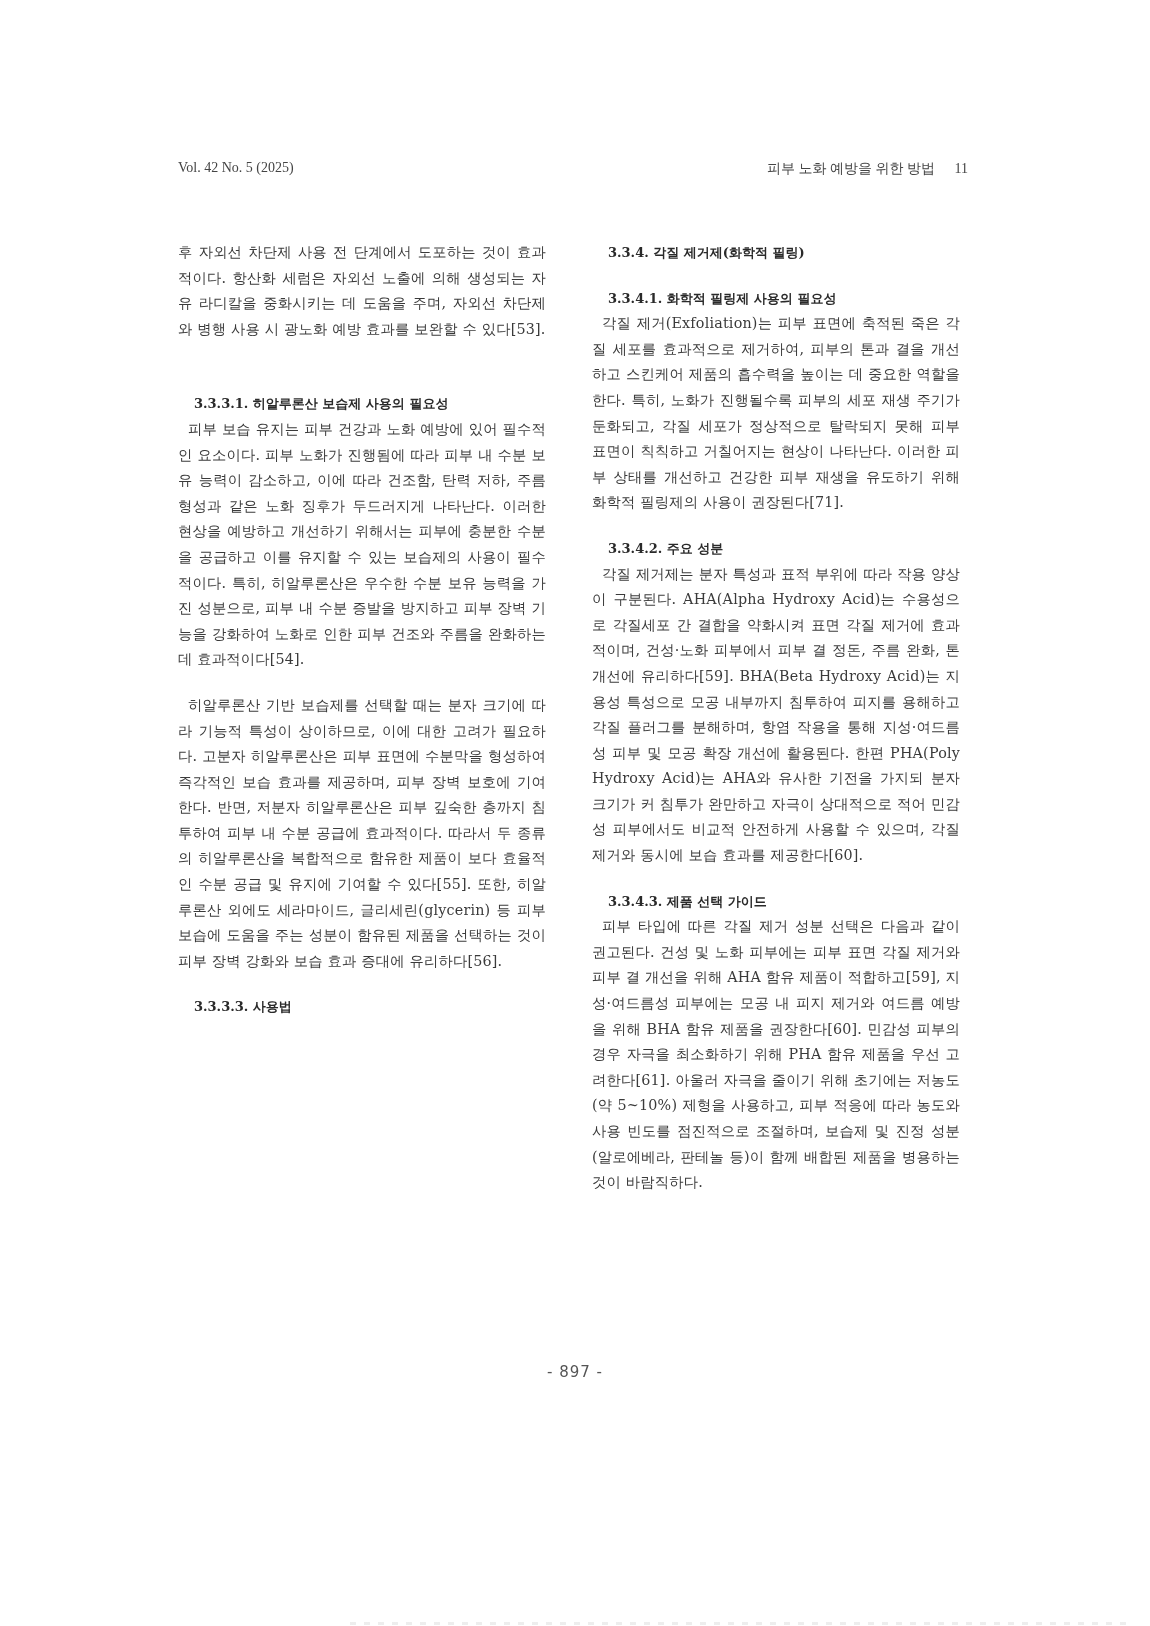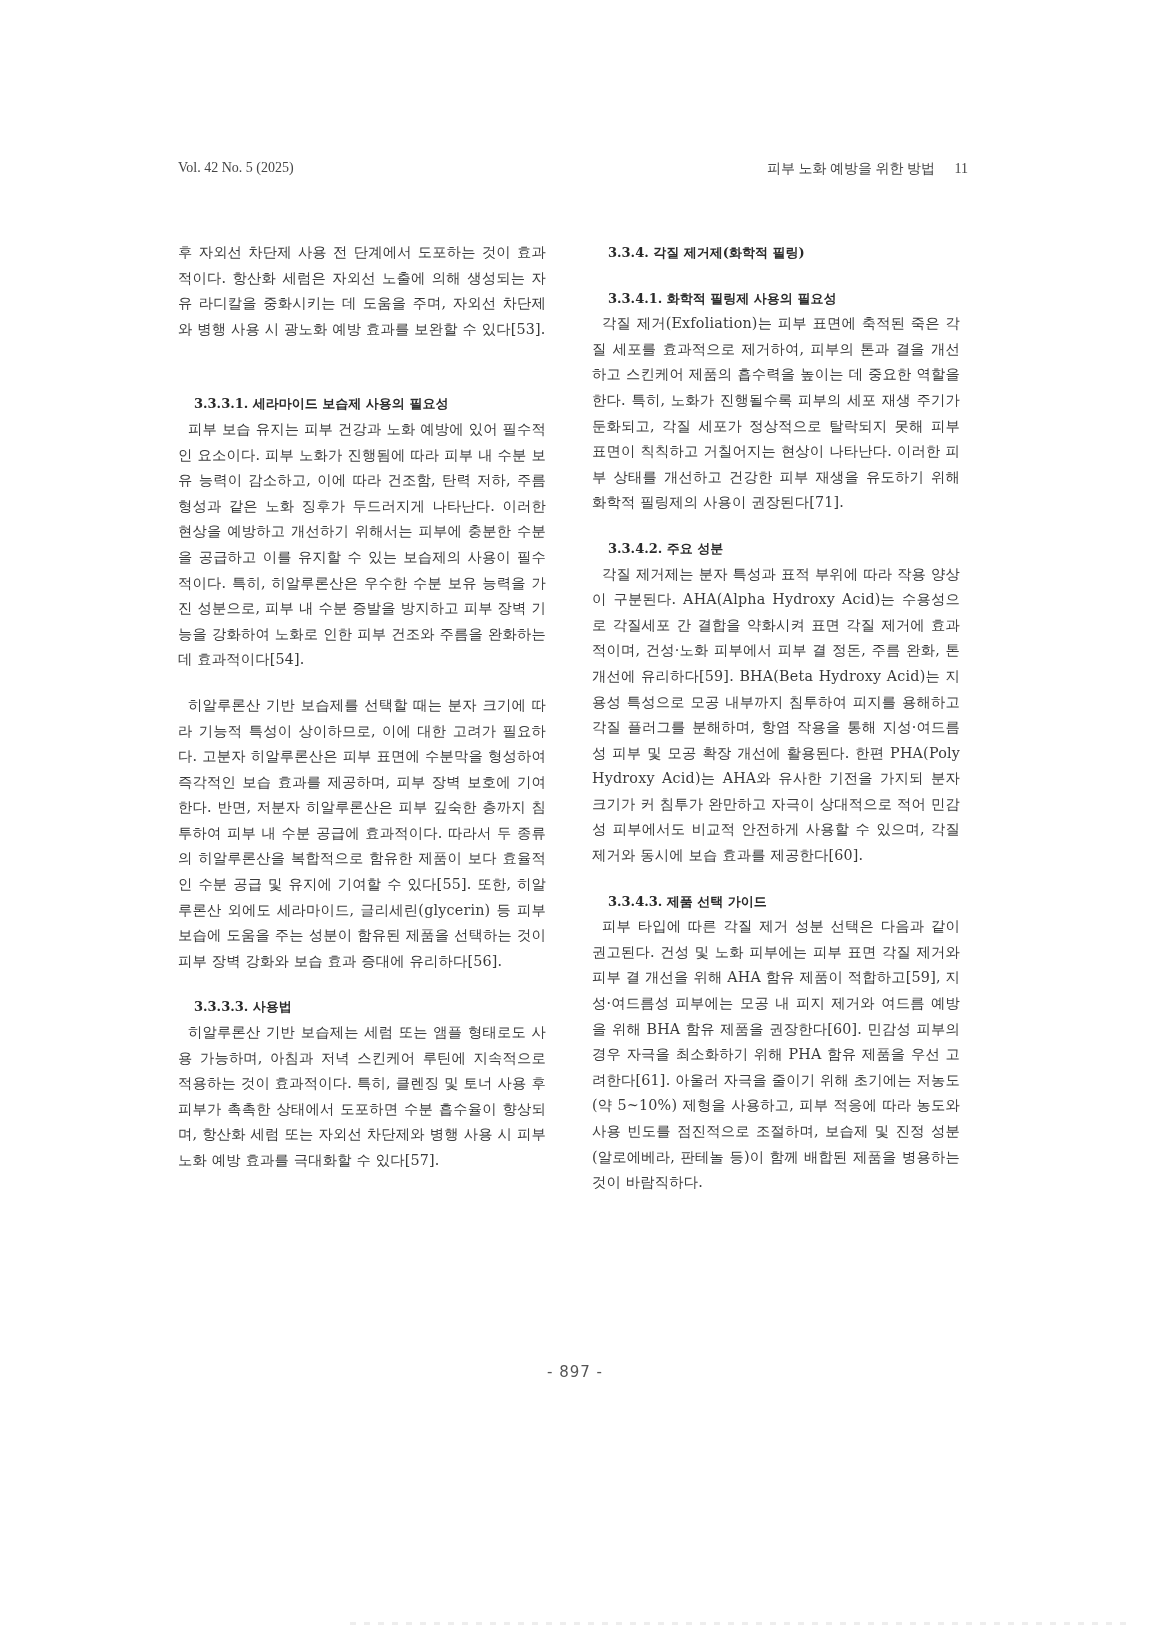--- a/index.html
+++ b/index.html
@@ -95,27 +95,26 @@
   <span class="right">
     <span>피부 노화 예방을 위한 방법</span>
     <span class="page-no">11</span>
   </span>
 </div>
 
 <div class="column col-left">
   <p class="para no-indent">후 자외선 차단제 사용 전 단계에서 도포하는 것이 효과적이다. 항산화 세럼은 자외선 노출에 의해 생성되는 자유 라디칼을 중화시키는 데 도움을 주며, 자외선 차단제와 병행 사용 시 광노화 예방 효과를 보완할 수 있다[53].</p>
   <div class="gap-lg"></div>
   <div class="gap-md"></div>
-  <h3 class="heading">3.3.3.1. 세라마이드 보습제 사용의 필요성</h3>
+  <h3 class="heading">3.3.3.1. 히알루론산 보습제 사용의 필요성</h3>
   <p class="para">피부 보습 유지는 피부 건강과 노화 예방에 있어 필수적인 요소이다. 피부 노화가 진행됨에 따라 피부 내 수분 보유 능력이 감소하고, 이에 따라 건조함, 탄력 저하, 주름 형성과 같은 노화 징후가 두드러지게 나타난다. 이러한 현상을 예방하고 개선하기 위해서는 피부에 충분한 수분을 공급하고 이를 유지할 수 있는 보습제의 사용이 필수적이다. 특히, 히알루론산은 우수한 수분 보유 능력을 가진 성분으로, 피부 내 수분 증발을 방지하고 피부 장벽 기능을 강화하여 노화로 인한 피부 건조와 주름을 완화하는 데 효과적이다[54].</p>
   <div class="gap-md"></div>
   <p class="para">히알루론산 기반 보습제를 선택할 때는 분자 크기에 따라 기능적 특성이 상이하므로, 이에 대한 고려가 필요하다. 고분자 히알루론산은 피부 표면에 수분막을 형성하여 즉각적인 보습 효과를 제공하며, 피부 장벽 보호에 기여한다. 반면, 저분자 히알루론산은 피부 깊숙한 층까지 침투하여 피부 내 수분 공급에 효과적이다. 따라서 두 종류의 히알루론산을 복합적으로 함유한 제품이 보다 효율적인 수분 공급 및 유지에 기여할 수 있다[55]. 또한, 히알루론산 외에도 세라마이드, 글리세린(glycerin) 등 피부 보습에 도움을 주는 성분이 함유된 제품을 선택하는 것이 피부 장벽 강화와 보습 효과 증대에 유리하다[56].</p>
   <div class="gap-md"></div>
   <h3 class="heading">3.3.3.3. 사용법</h3>
-  <p class="para">히알루론산 기반 보습제는 세럼 또는 앰플 형태로도 사용 가능하며, 아침과 저녁 스킨케어 루틴에 지속적으로 적용하는 것이 효과적이다. 특히, 클렌징 및 토너 사용 후 피부가 촉촉한 상태에서 도포하면 수분 흡수율이 향상되며, 항산화 세럼 또는 자외선 차단제와 병행 사용 시 피부 노화 예방 효과를 극대화할 수 있다[57].</p>
 </div>
 
 <div class="column col-right">
   <h2 class="heading">3.3.4. 각질 제거제(화학적 필링)</h2>
   <div class="gap-md"></div>
   <h3 class="heading">3.3.4.1. 화학적 필링제 사용의 필요성</h3>
   <p class="para">각질 제거(Exfoliation)는 피부 표면에 축적된 죽은 각질 세포를 효과적으로 제거하여, 피부의 톤과 결을 개선하고 스킨케어 제품의 흡수력을 높이는 데 중요한 역할을 한다. 특히, 노화가 진행될수록 피부의 세포 재생 주기가 둔화되고, 각질 세포가 정상적으로 탈락되지 못해 피부 표면이 칙칙하고 거칠어지는 현상이 나타난다. 이러한 피부 상태를 개선하고 건강한 피부 재생을 유도하기 위해 화학적 필링제의 사용이 권장된다[71].</p>
   <div class="gap-md"></div>
   <h3 class="heading">3.3.4.2. 주요 성분</h3>
   <p class="para">각질 제거제는 분자 특성과 표적 부위에 따라 작용 양상이 구분된다. AHA(Alpha Hydroxy Acid)는 수용성으로 각질세포 간 결합을 약화시켜 표면 각질 제거에 효과적이며, 건성·노화 피부에서 피부 결 정돈, 주름 완화, 톤 개선에 유리하다[59]. BHA(Beta Hydroxy Acid)는 지용성 특성으로 모공 내부까지 침투하여 피지를 용해하고 각질 플러그를 분해하며, 항염 작용을 통해 지성·여드름성 피부 및 모공 확장 개선에 활용된다. 한편 PHA(Poly Hydroxy Acid)는 AHA와 유사한 기전을 가지되 분자 크기가 커 침투가 완만하고 자극이 상대적으로 적어 민감성 피부에서도 비교적 안전하게 사용할 수 있으며, 각질 제거와 동시에 보습 효과를 제공한다[60].</p>

